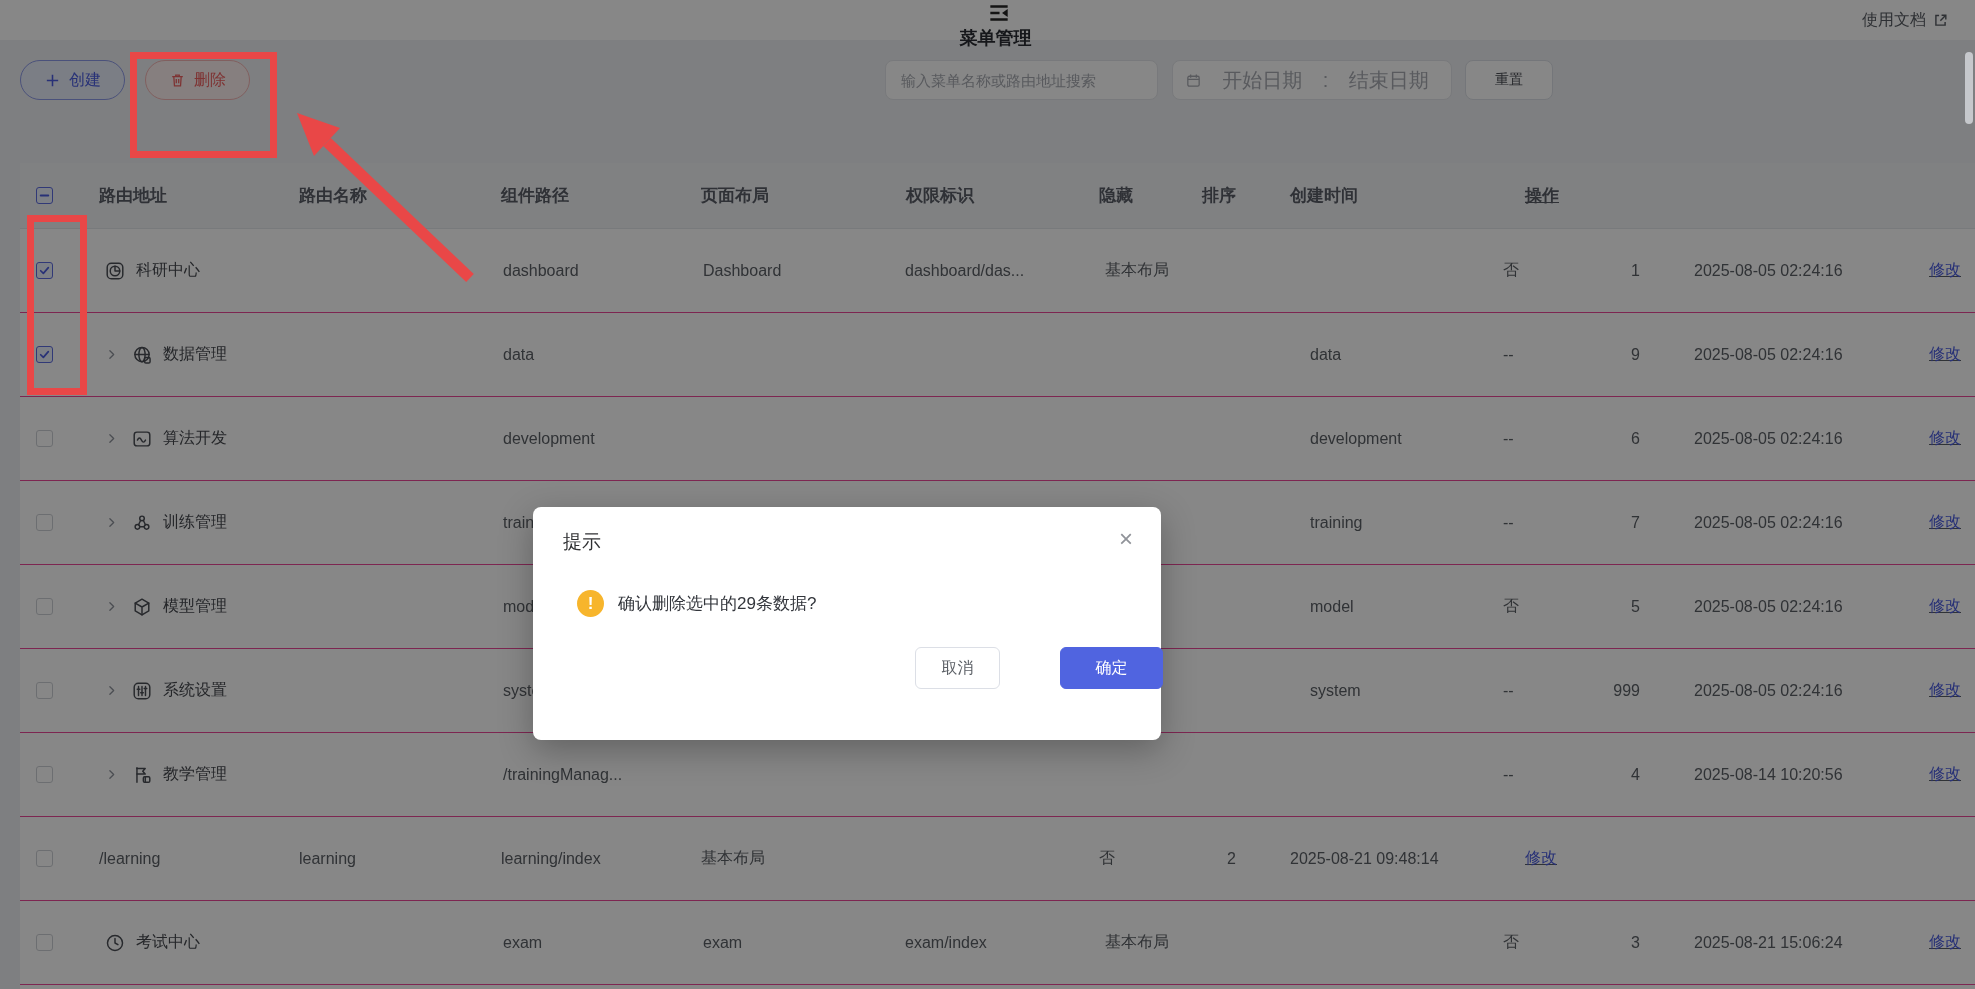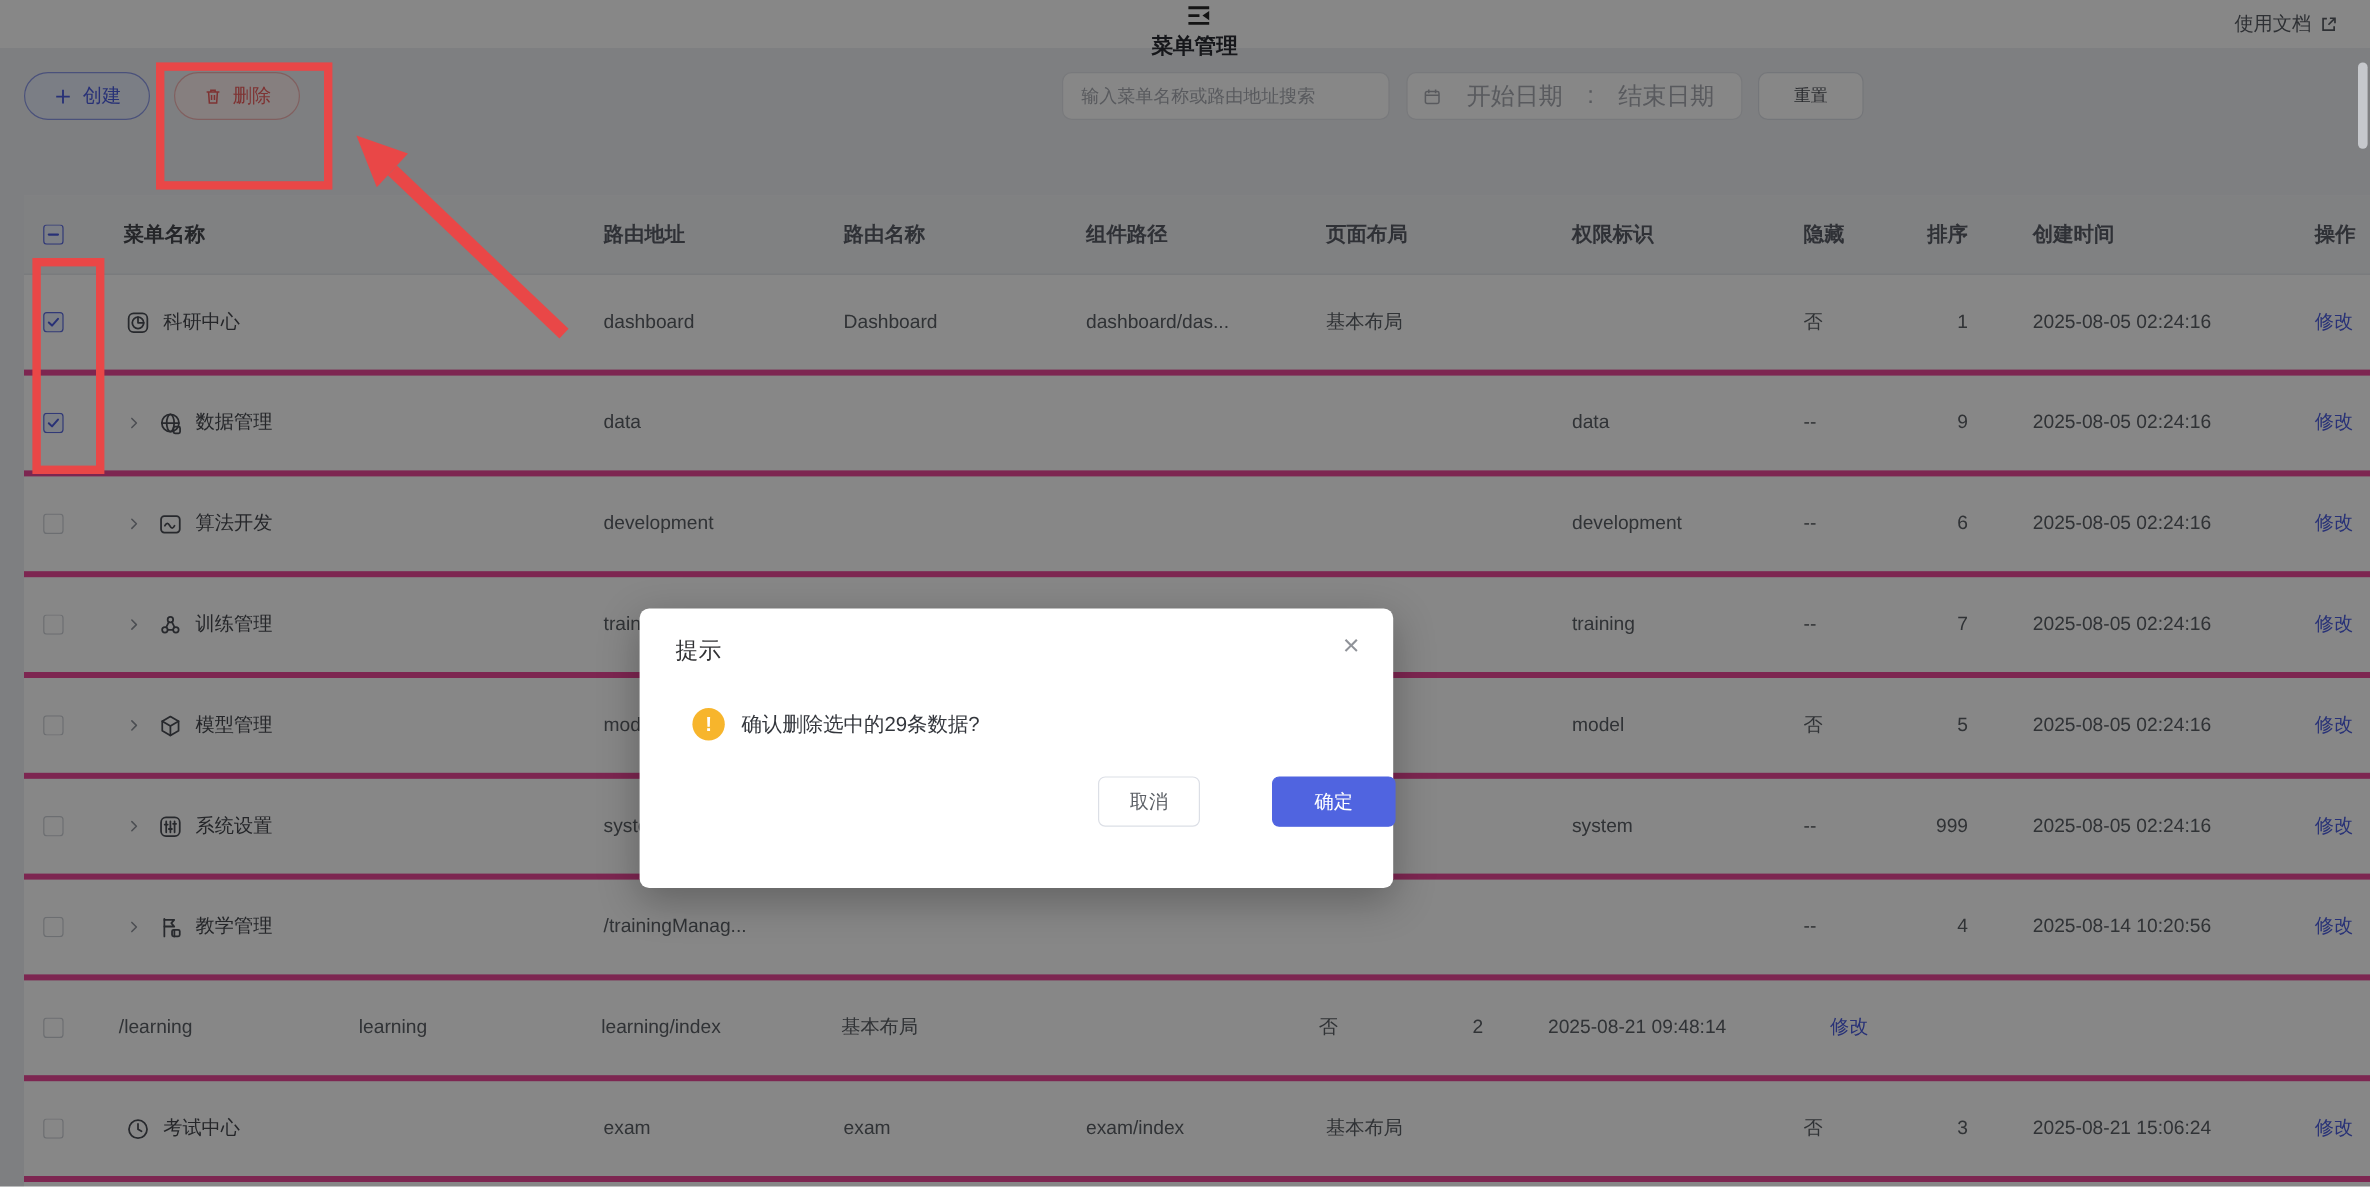--- a/index.html
+++ b/index.html
@@ -31,33 +31,33 @@
   .date-picker .dp-start,.date-picker .dp-end { flex:1; text-align:center; }
   .btn-reset { position:absolute; left:1465px; top:60px; width:88px; height:40px; background:#fff;
     border:1px solid #dcdfe6; border-radius:8px; font-size:14px; color:#4c4f56; display:flex;
     align-items:center; justify-content:center; cursor:pointer; }
 
   
   .panel { position:absolute; left:20px; top:163px; right:0; bottom:0; background:#ffffff; }
   .trow { display:flex; align-items:center; width:1955px; }
   .thead { height:66px; background:#f1f3f6; border-bottom:1px solid #e3e6ea; font-weight:700;
     color:#595d66; font-size:17px; }
-  .tbody .trow { height:84px; border-bottom:5px solid #ec4899; font-size:16px; color:#5c6066; }
+  .tbody .trow { height:84px; border-bottom:1px solid #ec4899; font-size:16px; color:#5c6066; }
   .cell { flex:none; display:flex; align-items:center; padding-left:16px; overflow:hidden; white-space:nowrap; }
   .c-check { width:63px; }
   .c-name  { width:404px; padding-left:20px; color:#46494f; gap:9px; }
   .c-route { width:200px; }
   .c-rname { width:202px; }
   .c-comp  { width:200px; }
   .c-layout{ width:205px; }
   .c-perm  { width:193px; }
   .c-hidden{ width:93px; }
   .c-sort  { width:70px; justify-content:flex-end; padding-left:0; padding-right:10px; }
   .c-created{ width:260px; padding-left:44px; }
-  .c-actions{ width:65px; padding-left:19px; }
+  .c-actions{ width:65px; padding-left:19px;text-decoration:underline; }
   .action-link { color:#4c5ee0; cursor:pointer; }
   .expand { width:16px; height:16px; display:flex; align-items:center; justify-content:center;
     color:#8f939c; cursor:pointer; flex:none; margin-right:2px; }
   .mi { width:24px; height:24px; display:flex; align-items:center; justify-content:center;
     color:#4b4e55; flex:none; }
 
   
   .cb { width:17px; height:17px; border-radius:3px; border:1px solid #cdd0d6; background:#fff;
     display:flex; align-items:center; justify-content:center; cursor:pointer; flex:none; }
   .cb.checked, .cb.indet { background:#edf1fd; border-color:#5d6ce0; color:#4c5ee0; }
@@ -149,21 +149,20 @@
 
   <div class="panel">
     <div class="trow thead" id="thead">
         <div class="cell c-check">
           <span class="cb indet">
             <svg width="13" height="13" viewBox="0 0 17 17" stroke="currentColor" stroke-width="2.4" stroke-linecap="round">
               <path d="M3.5 8.5 H13.5"></path>
             </svg>
           </span>
         </div>
-        <div class="cell c-name">菜单名称</div>
         <div class="cell c-route">路由地址</div>
         <div class="cell c-rname">路由名称</div>
         <div class="cell c-comp">组件路径</div>
         <div class="cell c-layout">页面布局</div>
         <div class="cell c-perm">权限标识</div>
         <div class="cell c-hidden">隐藏</div>
         <div class="cell c-sort">排序</div>
         <div class="cell c-created">创建时间</div>
         <div class="cell c-actions">操作</div>
       </div>

